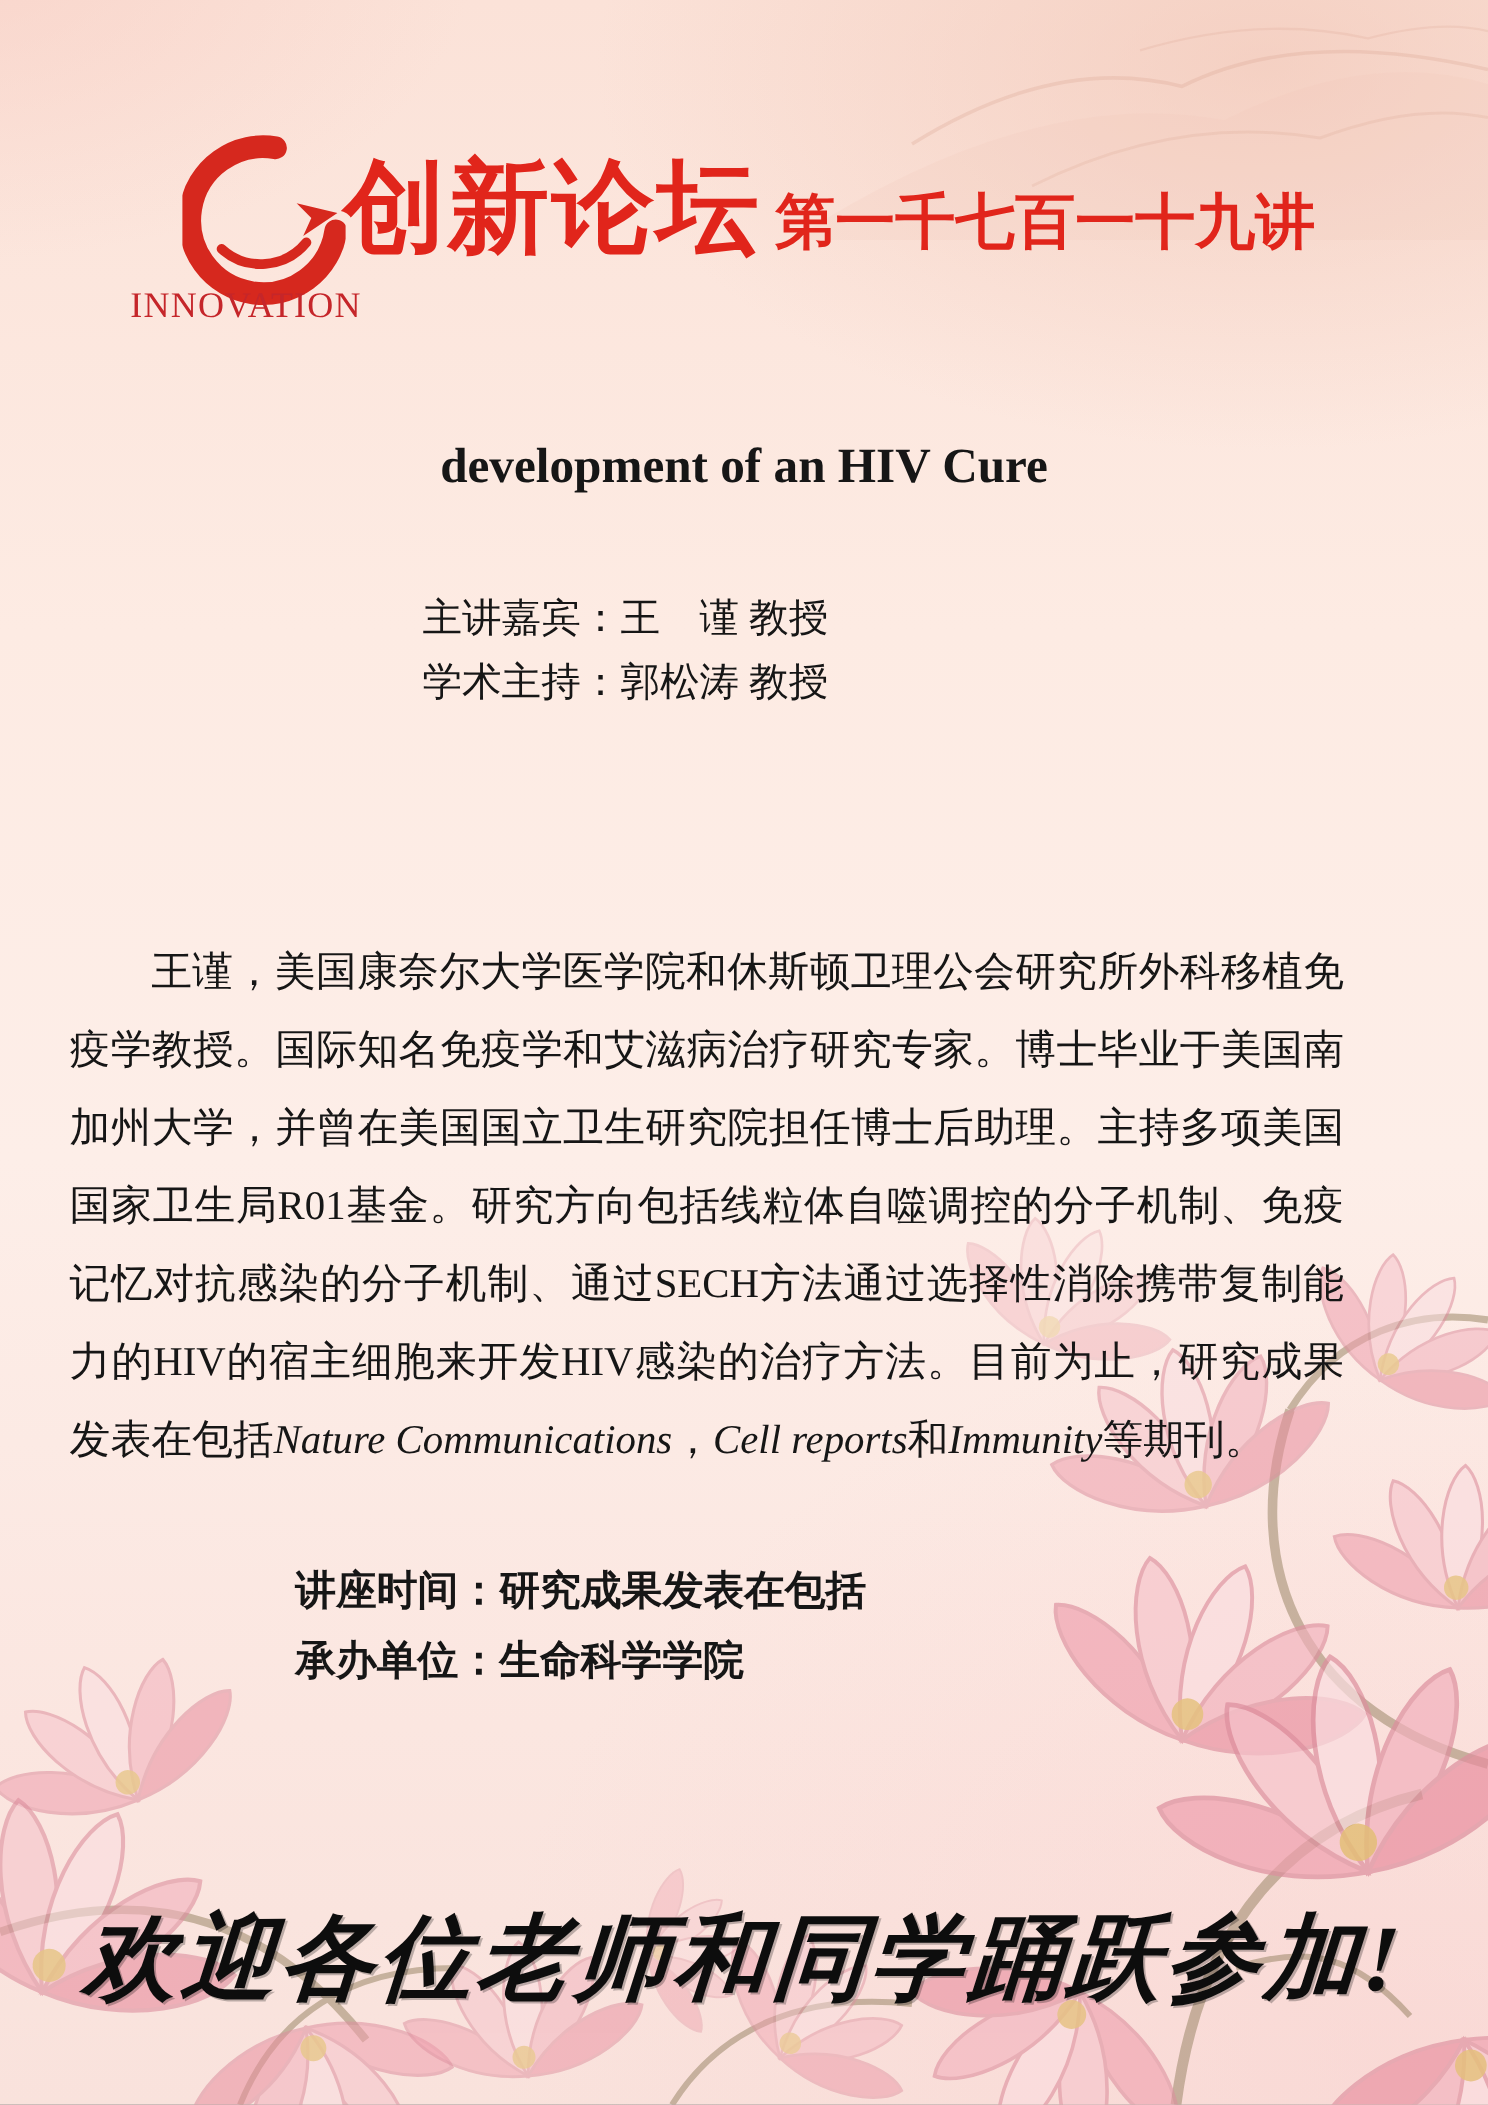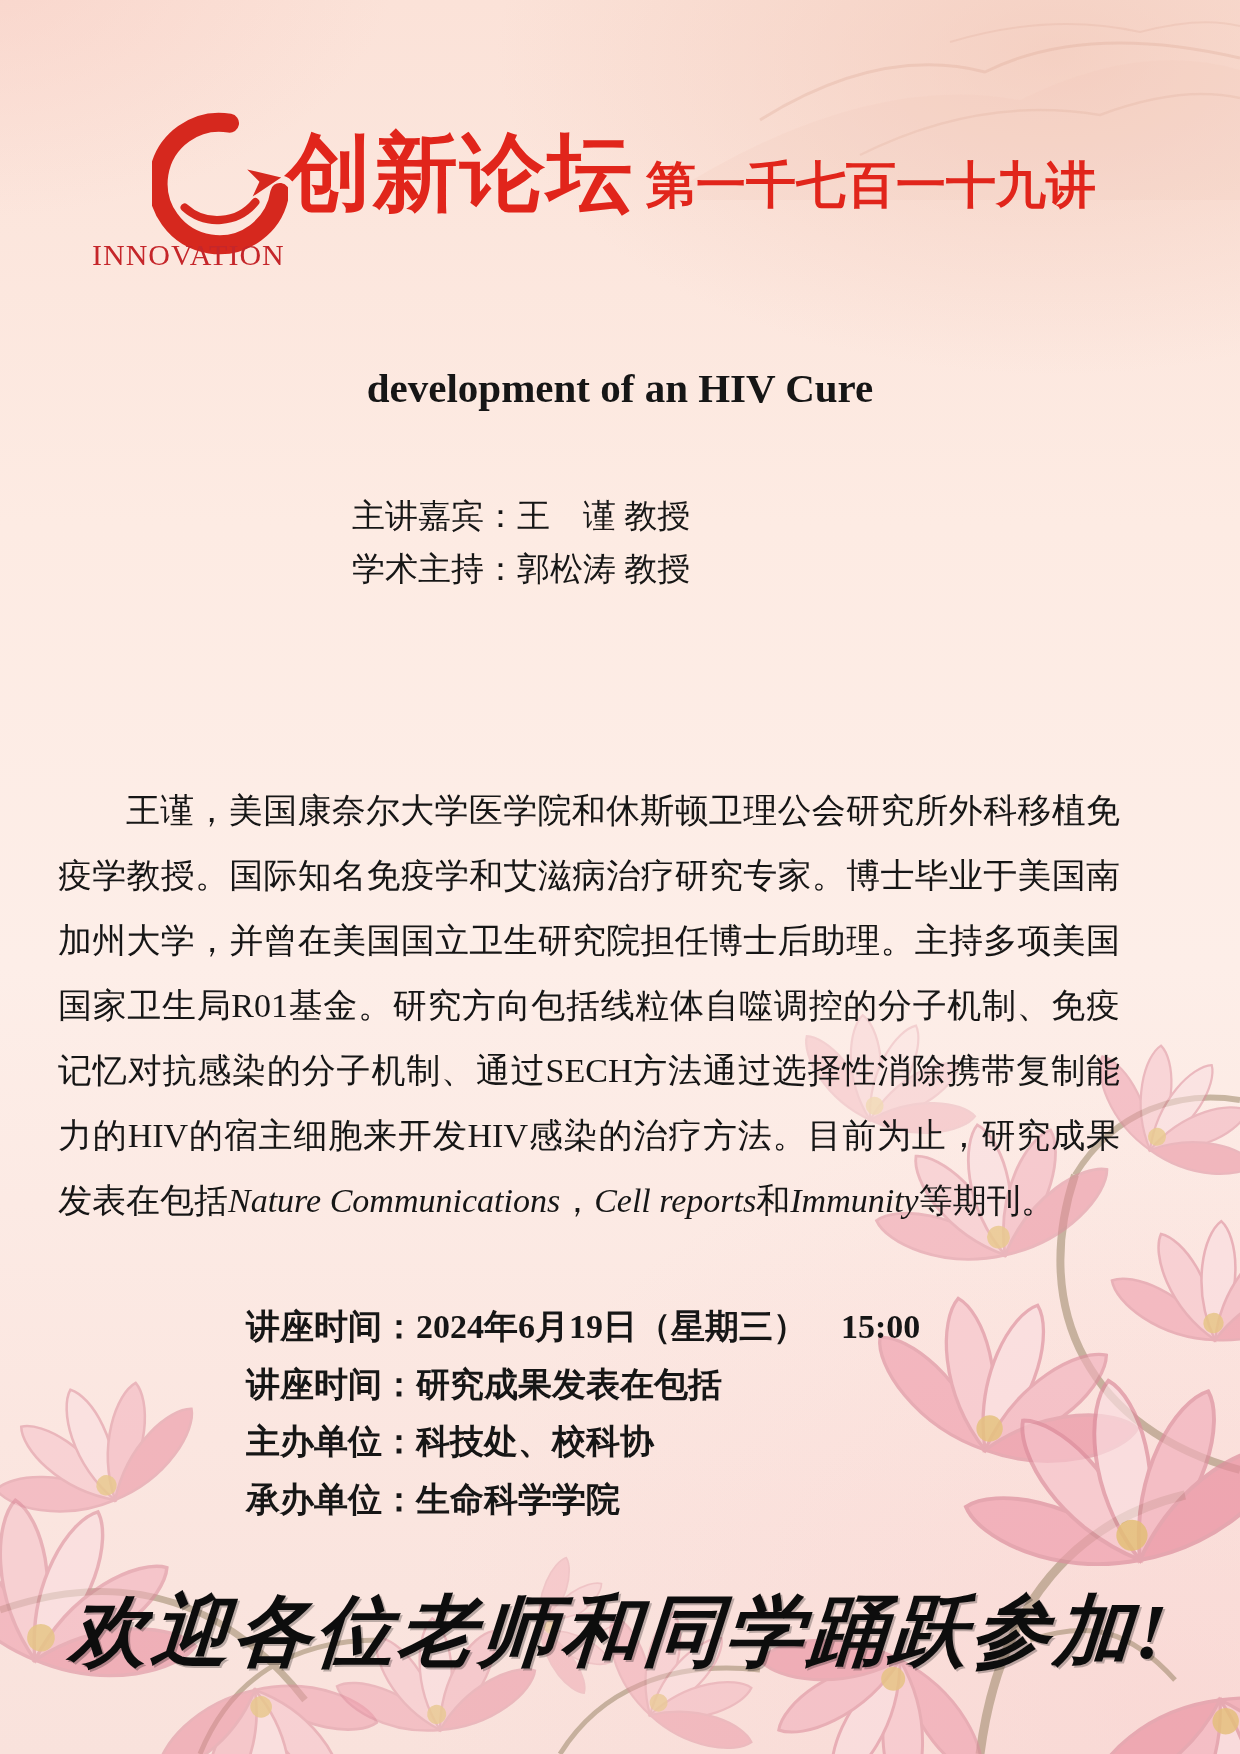--- a/index.html
+++ b/index.html
@@ -15,21 +15,21 @@
       linear-gradient(180deg,#fbe2d8 0%,#fdebe3 30%,#fdeee8 55%,#fbe6e0 82%,#f9e2dc 100%);
     font-family:"Liberation Serif","DejaVu Serif",serif;
     color:#161616;
   }
   .bg-decor{position:absolute;left:0;top:0;width:1240px;height:1754px;z-index:0;}
   .layer{position:absolute;z-index:2;}
 
   .logo-icon{left:152px;top:110px;width:136px;height:146px;}
   .logo-text{
     left:92px;top:238px;width:226px;
-    font-size:30px;letter-spacing:1px;
+    text-align:center;font-size:30px;letter-spacing:1px;
     color:#c5262a;font-weight:400;
   }
   .forum-title{
     left:286px;top:116px;
     font-size:85px;font-weight:700;color:#e1251b;
     font-family:"Liberation Sans","DejaVu Sans",sans-serif;
     letter-spacing:2px;white-space:nowrap;
   }
   .lecture-number{
     left:646px;top:152px;
@@ -140,27 +140,21 @@
       <span>学术主持：</span><span>郭松涛  教授</span>
     </div>
   </div>
 
   <p class="layer bio">
     <span>王谨，美国康奈尔大学医学院和休斯顿卫理公会研究所外科移植免疫学教授。国际知名免疫学和艾滋病治疗研究专家。博士毕业于美国南加州大学，并曾在美国国立卫生研究院担任博士后助理。主持多项美国国家卫生局R01基金。研究方向包括线粒体自噬调控的分子机制、免疫记忆对抗感染的分子机制、通过SECH方法通过选择性消除携带复制能力的HIV的宿主细胞来开发HIV感染的治疗方法。目前为止，研究成果发表在包括</span><i>Nature Communications</i><span>，</span><i>Cell reports</i><span>和</span><i>Immunity</i><span>等期刊。</span>
   </p>
 
   <div class="layer details">
     <div>
-      <span>讲座时间：</span><span>2024年6月19日（星期三）　15:00</span>
-    </div>
-    <div>
       <span>讲座时间：</span><span>研究成果发表在包括</span>
-    </div>
-    <div>
-      <span>主办单位：</span><span>科技处、校科协</span>
     </div>
     <div>
       <span>承办单位：</span><span>生命科学学院</span>
     </div>
   </div>
 
   <div class="layer welcome">欢迎各位老师和同学踊跃参加!</div>
 
 </div>
 

